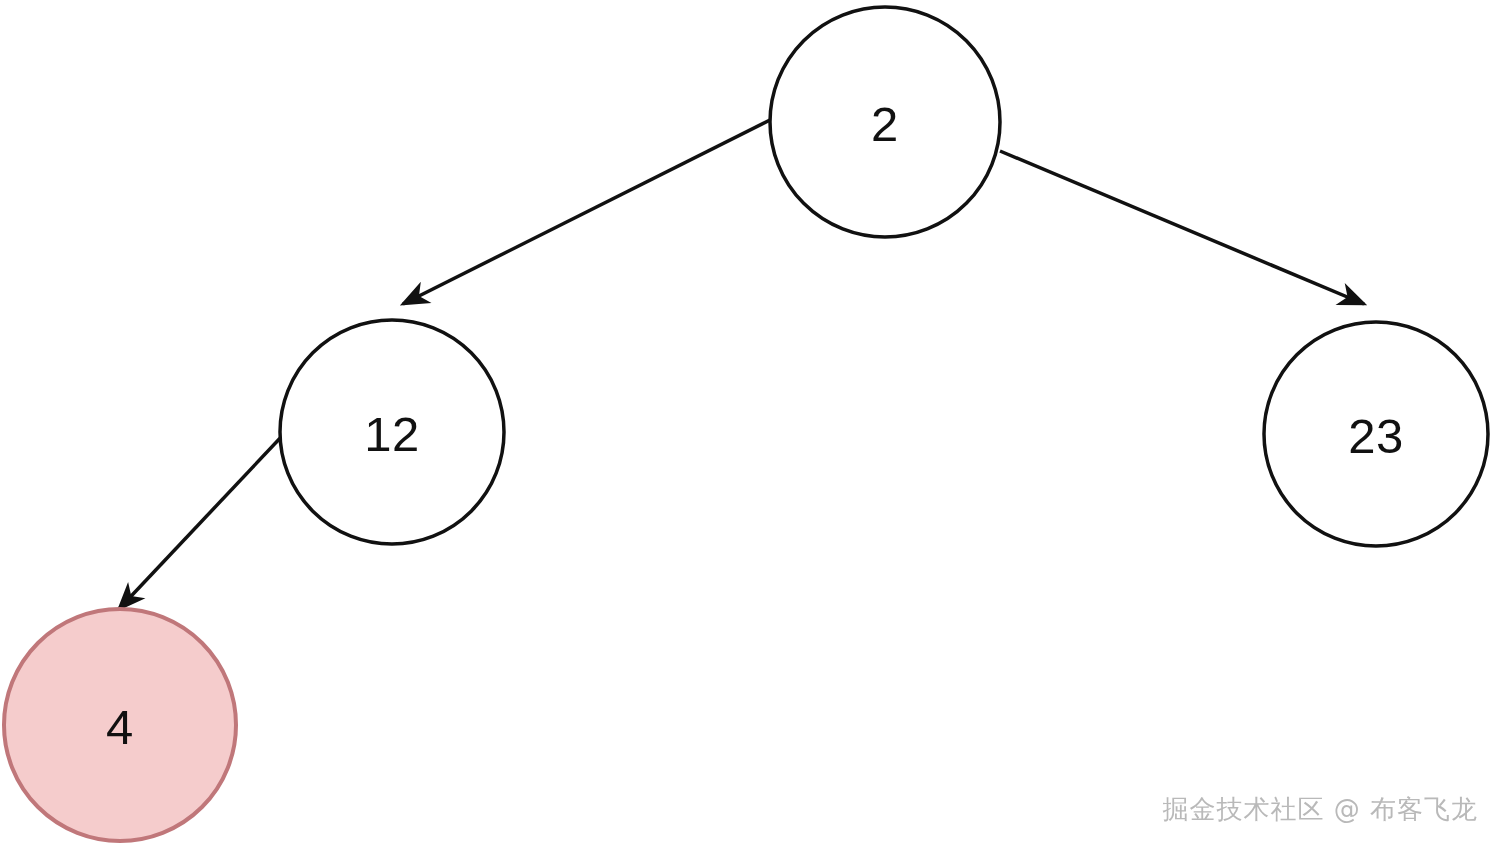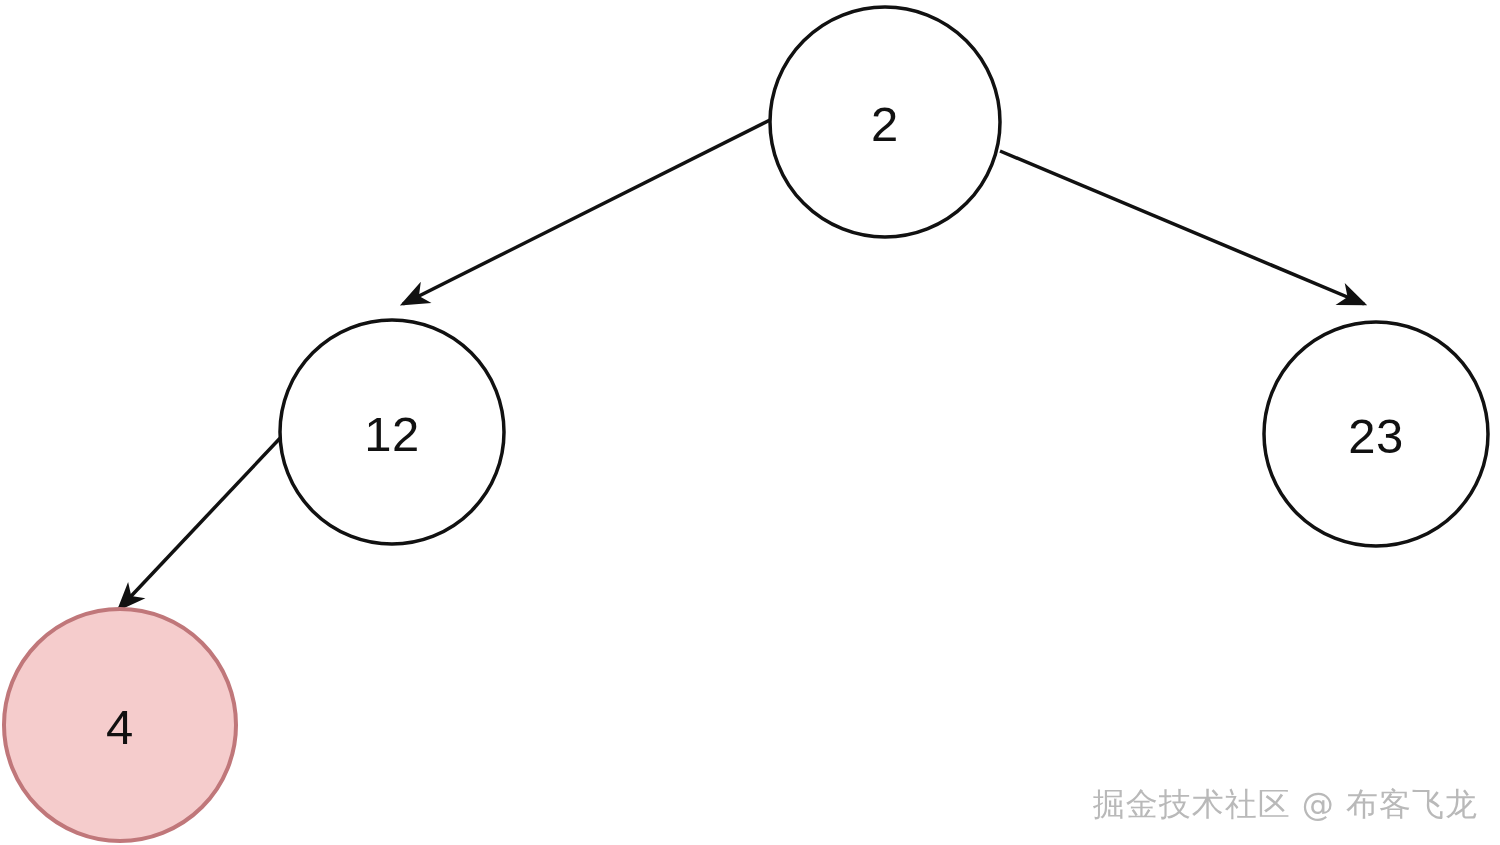--- a/index.html
+++ b/index.html
@@ -51,21 +51,21 @@
   }
   .arrow-head {
     fill: #111111;
     stroke: none;
   }
   .watermark-text {
     position: absolute;
     right: 22px;
     bottom: 18px;
     font-family: "DejaVu Sans", sans-serif;
-    font-size: 32px;
+    font-size: 26px;
     color: #b9b9b9;
     white-space: nowrap;
     letter-spacing: 1px;
     user-select: none;
   }
 </style>
 </head>
 <body>
 
 <div id="canvas">

